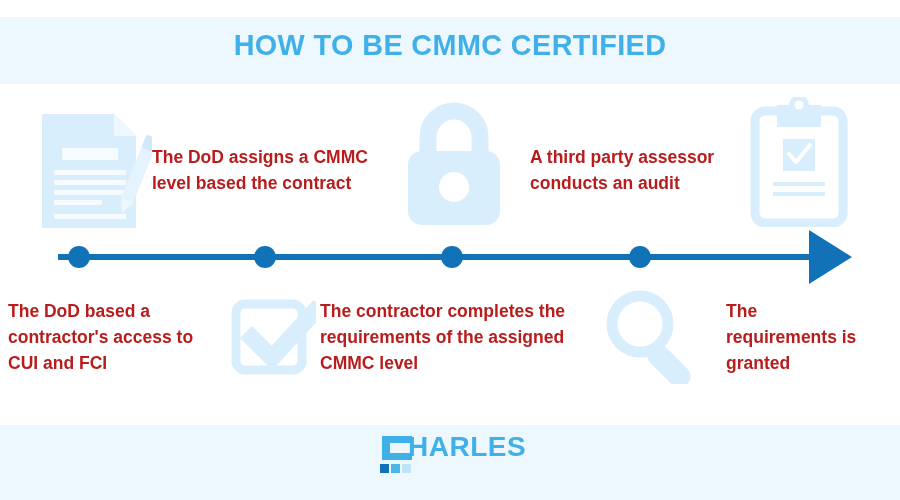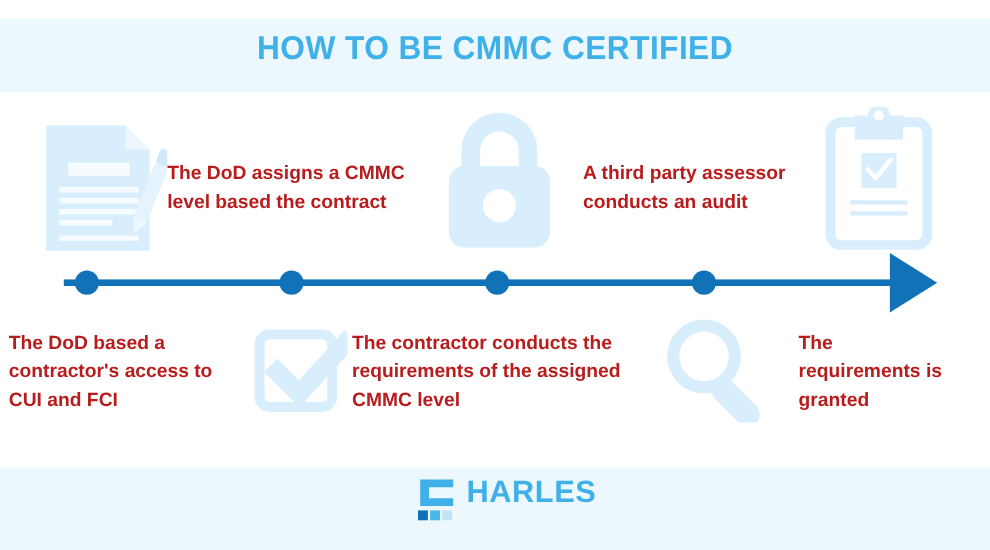--- a/index.html
+++ b/index.html
@@ -119,21 +119,21 @@
   }
   .logo {
     position: absolute;
     left: 378px;
     top: 430px;
     width: 150px;
     height: 50px;
   }
   .logo-wordmark {
     position: absolute;
-    left: 46px;
+    left: 30px;
     top: 1px;
     font-family: "Liberation Sans", sans-serif;
     font-size: 28px;
     font-weight: bold;
     letter-spacing: 0.5px;
     color: #3fb0e8;
   }
 </style>
 </head>
 <body>
@@ -202,21 +202,21 @@
   <div class="timeline">
     <div class="timeline-line"></div>
     <div class="timeline-arrow"></div>
     <div class="timeline-dot dot-1"></div>
     <div class="timeline-dot dot-2"></div>
     <div class="timeline-dot dot-3"></div>
     <div class="timeline-dot dot-4"></div>
   </div>
 
   <div class="step-text txt-bot-1">The DoD based a contractor's access to CUI and FCI</div>
-  <div class="step-text txt-bot-2">The contractor conducts the requirements of the assigned CMMC level</div>
+  <div class="step-text txt-bot-2">The contractor completes the requirements of the assigned CMMC level</div>
   <div class="step-text txt-bot-3">The requirements is granted</div>
 
   <div class="footer-band"></div>
   <div class="logo">
     <svg width="42" height="44" viewBox="0 0 42 44" xmlns="http://www.w3.org/2000/svg">
       <path d="M34 6 H4 V30 H34 V23 H12 V13 H34 Z" fill="#3fb0e8"></path>
       <rect x="2" y="34" width="9" height="9" fill="#1172b8"></rect>
       <rect x="13" y="34" width="9" height="9" fill="#4cb6e8"></rect>
       <rect x="24" y="34" width="9" height="9" fill="#bfe4f8"></rect>
     </svg>

